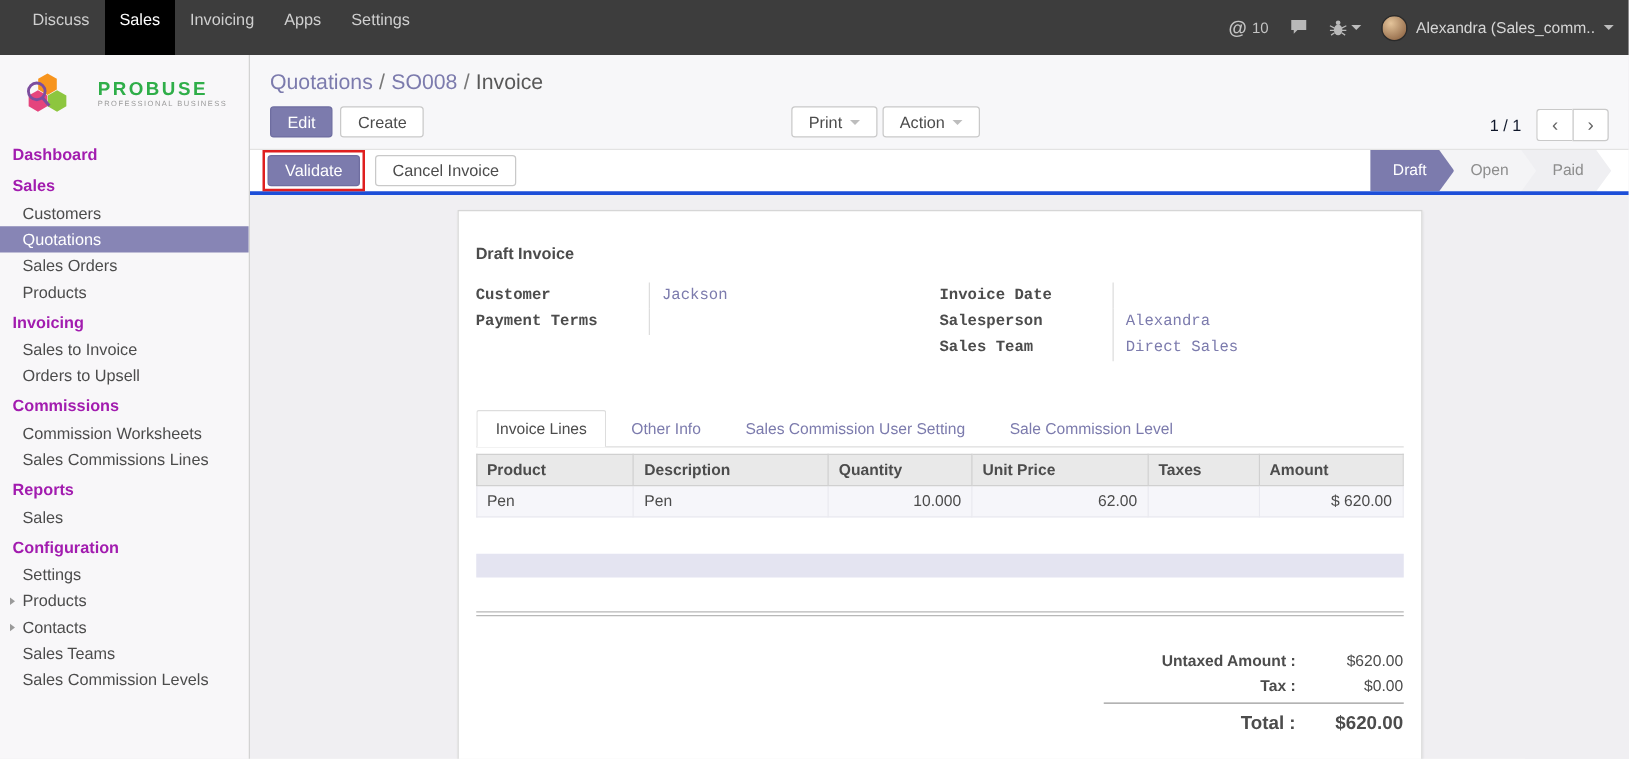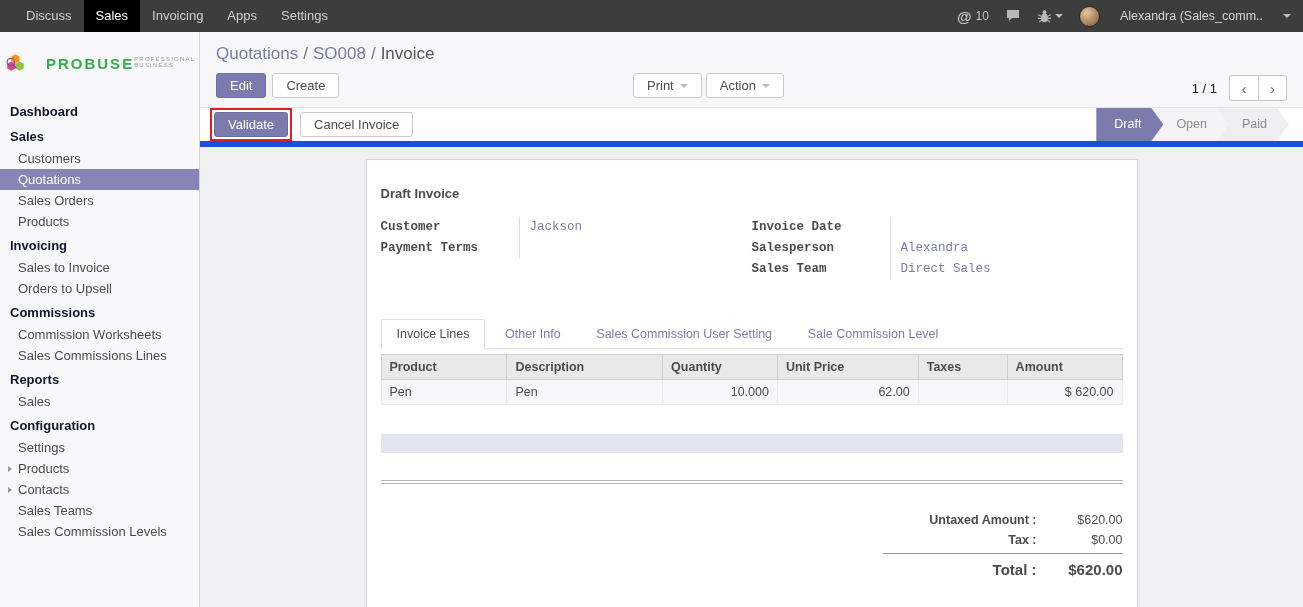--- a/index.html
+++ b/index.html
@@ -4,57 +4,57 @@
 <style>
   * { box-sizing: border-box; margin: 0; padding: 0; }
   html, body { width: 1303px; height: 607px; overflow: hidden; }
   body {
     font-family: "Liberation Sans", "DejaVu Sans", sans-serif;
     font-size: 13px; color: #4c4c4c; background: #f0eff2;
   }
 
   
   .topbar {
-    height: 32px; background: #3d3d3d; display: flex; align-items: stretch;
+    height: 44px; background: #3d3d3d; display: flex; align-items: stretch;
     color: #cfcfcf; padding: 0 12px 0 14px;
   }
   .tb-menus { display: flex; align-items: stretch; }
   .tb-item { padding: 0 12px; line-height: 32px; cursor: pointer; font-size: 13px; color: #cfcfcf; }
   .tb-item.active { background: #000; color: #fff; }
   .tb-right { margin-left: auto; display: flex; align-items: center; gap: 16px; }
   .tb-mention { display: flex; align-items: center; gap: 4px; cursor: pointer; }
   .tb-mention .at { font-size: 15px; font-weight: bold; color: #c4c4c4; }
   .tb-mention .cnt { font-size: 12px; color: #c4c4c4; }
   .tb-icon { display: flex; align-items: center; gap: 3px; cursor: pointer; }
-  .tb-user { display: flex; align-items: center; gap: 20px; cursor: pointer; }
+  .tb-user { display: flex; align-items: center; gap: 7px; cursor: pointer; }
   .avatar {
     width: 21px; height: 21px; border-radius: 50%;
     background: radial-gradient(circle at 35% 30%, #e4c49a, #9a7250 75%);
     display: inline-block; border: 1px solid #2a2a2a;
   }
   .uname { font-size: 12.5px; color: #d6d6d6; }
   .caret-down {
     width: 0; height: 0; border-left: 4px solid transparent;
     border-right: 4px solid transparent; border-top: 4px solid #bdbdbd; display: inline-block;
   }
 
   
   .page { display: flex; height: 575px; }
 
   
   .sidebar {
     width: 200px; background: #f8f7f9; border-right: 1px solid #d3d3d3;
     flex: 0 0 200px; overflow: hidden;
   }
   .logo { display: flex; align-items: center; justify-content: center; gap: 6px; padding: 12px 4px 16px; cursor: pointer; }
-  .logo-text { display: flex; flex-direction: row; margin-left: 13px; }
+  .logo-text { display: flex; flex-direction: column; margin-left: 13px; }
   .logo-title { color: #2fae49; font-weight: bold; font-size: 15px; letter-spacing: 2px; }
   .logo-sub { color: #999; font-size: 6px; letter-spacing: 1.2px; margin-top: 1px; }
   .side-heading {
-    color: #0f172a; font-weight: bold; font-size: 13px;
+    color: #a21caf; font-weight: bold; font-size: 13px;
     padding: 6px 0 4px 10px; cursor: pointer;
   }
   .side-item {
     padding: 3px 0 3px 18px; font-size: 13px; color: #4c4c4c; cursor: pointer; position: relative;
   }
   .side-item.selected { background: #8785b5; color: #fff; }
   .tri-right {
     position: absolute; left: 8px; top: 8px; width: 0; height: 0;
     border-top: 3.5px solid transparent; border-bottom: 3.5px solid transparent;
     border-left: 4.5px solid #9a9a9a;
@@ -82,21 +82,21 @@
   .pager-btns { display: inline-flex; }
   .pager-btn {
     width: 29px; height: 26px; background: #fff; border: 1px solid #c9c9c9;
     font-size: 15px; color: #666; cursor: pointer; display: flex; align-items: center; justify-content: center;
   }
   .pager-btn.prev { border-radius: 3px 0 0 3px; border-right: none; }
   .pager-btn.next { border-radius: 0 3px 3px 0; }
 
   
   .statusbar {
-    background: #fff; border-top: 1px solid #e3e3e3; border-bottom: 6px solid #1d4ed8;
+    background: #fff; border-top: 1px solid #e3e3e3; border-bottom: 3px solid #1d4ed8;
     height: 50px; display: flex; align-items: center; padding-left: 10px; flex: 0 0 34px;
   }
   .red-annotation { border: 2px solid #df1f1f; padding: 2px; display: inline-flex; margin-right: 8px; }
   .sb-btn { margin-right: 6px; }
   .pills { margin-left: auto; display: flex; align-items: stretch; height: 100%; padding-right: 14px; }
   .pill {
     position: relative; line-height: 32px; font-size: 12.5px; color: #8d8d8d;
     padding: 0 22px 0 26px; background: #f4f4f6; cursor: pointer;
     clip-path: polygon(0 0, calc(100% - 12px) 0, 100% 50%, calc(100% - 12px) 100%, 0 100%, 12px 50%);
     margin-left: -13px;

